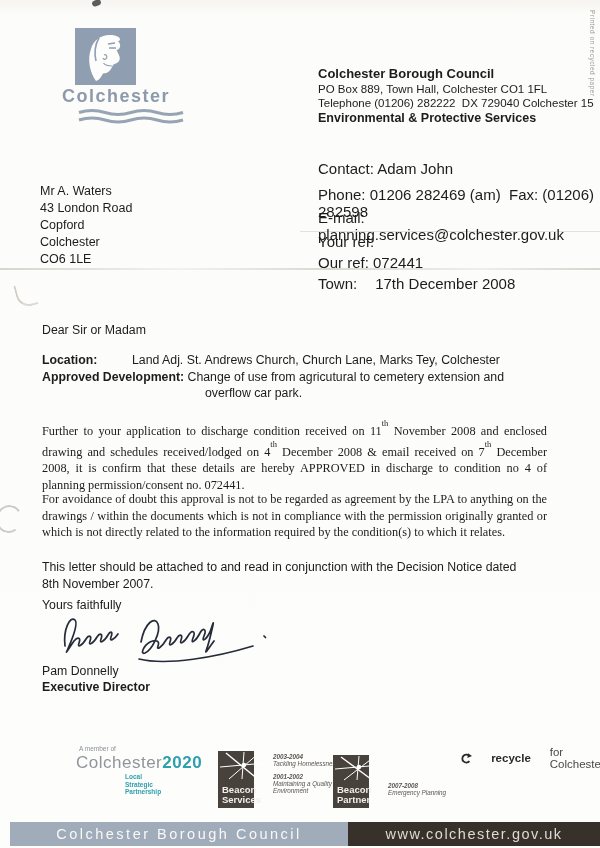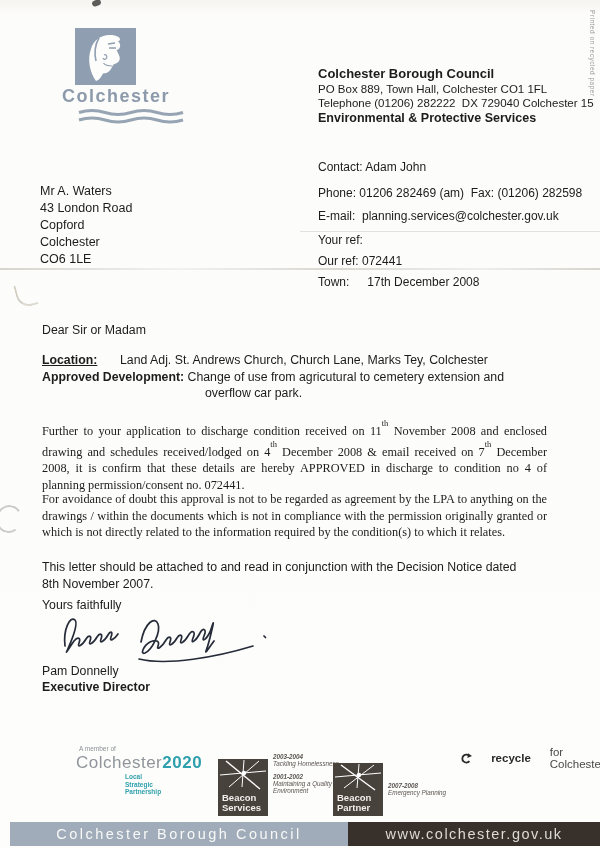--- a/index.html
+++ b/index.html
@@ -14,44 +14,44 @@
   
   .logo-box{left:62px;top:26px;width:160px;height:100px;}
   .logo-rect{position:absolute;left:13px;top:2px;width:61px;height:57px;background:#8f9eb1;}
   .logo-word{position:absolute;left:0;top:60px;font-size:18px;font-weight:bold;color:#8c9aab;letter-spacing:1.5px;}
   .logo-waves{position:absolute;left:16px;top:82px;}
 
   
   .hdr{left:318px;top:66px;width:278px;font-size:11.5px;line-height:14px;}
   .hdr .org{font-size:13px;font-weight:bold;line-height:16px;}
   .hdr .dept{font-size:12.5px;font-weight:bold;line-height:17px;}
-  .contact-line{left:318px;width:280px;font-size:12px;}
+  .contact-line{left:318px;width:280px;font-size:15px;}
 
   
   .recipient{left:40px;top:183px;font-size:12.5px;line-height:17px;}
 
   
   .body-col{left:42px;width:505px;font-size:12.3px;line-height:16.5px;}
   .just{text-align:justify;font-family:Liberation Serif, serif;}
   .bold{font-weight:bold;}
   sup.th{font-size:8.5px;position:relative;top:-4px;}
   .loc-row{display:flex;}
-  .loc-label{width:78px;font-weight:bold;flex:0 0 auto;text-decoration:underline;}
+  .loc-label{width:90px;font-weight:bold;flex:0 0 auto;}
   .dev2{margin-left:163px;}
 
   
   .sig-svg{left:55px;top:606px;}
 
   
   .member-of{left:79px;top:745px;font-size:6.5px;color:#8b9196;}
   .c2020{left:76px;top:753px;font-size:17px;letter-spacing:.5px;}
   .c2020 .g{color:#8f959b;}
   .c2020 .t{color:#2fa0ad;font-weight:bold;}
   .c2020-sub{left:125px;top:773px;font-size:6.5px;line-height:7.5px;color:#2fa0ad;font-weight:bold;}
-  .beacon{width:50px;background:#48423d;color:#fff;margin-top:8px;}
+  .beacon{width:36px;background:#48423d;color:#fff;}
   .beacon .bn{position:absolute;left:4px;bottom:3px;font-size:9.5px;font-weight:bold;line-height:10px;color:#f2efec;}
   .b1{left:218px;top:751px;height:57px;}
   .b2{left:333px;top:755px;height:53px;}
   .beacon-awards{font-size:6.3px;line-height:7px;color:#5a5550;font-style:italic;}
   .ba1{left:273px;top:753px;width:80px;}
   .ba2{left:388px;top:782px;width:80px;}
   .beacon-awards .yr{font-weight:bold;}
   .beacon-awards .gap{height:6px;}
   .recycle{left:460px;top:746px;font-size:11.5px;color:#4a4a4a;display:flex;align-items:center;gap:19px;}
   .recycle .rb{font-weight:bold;color:#2b2b2b;}

